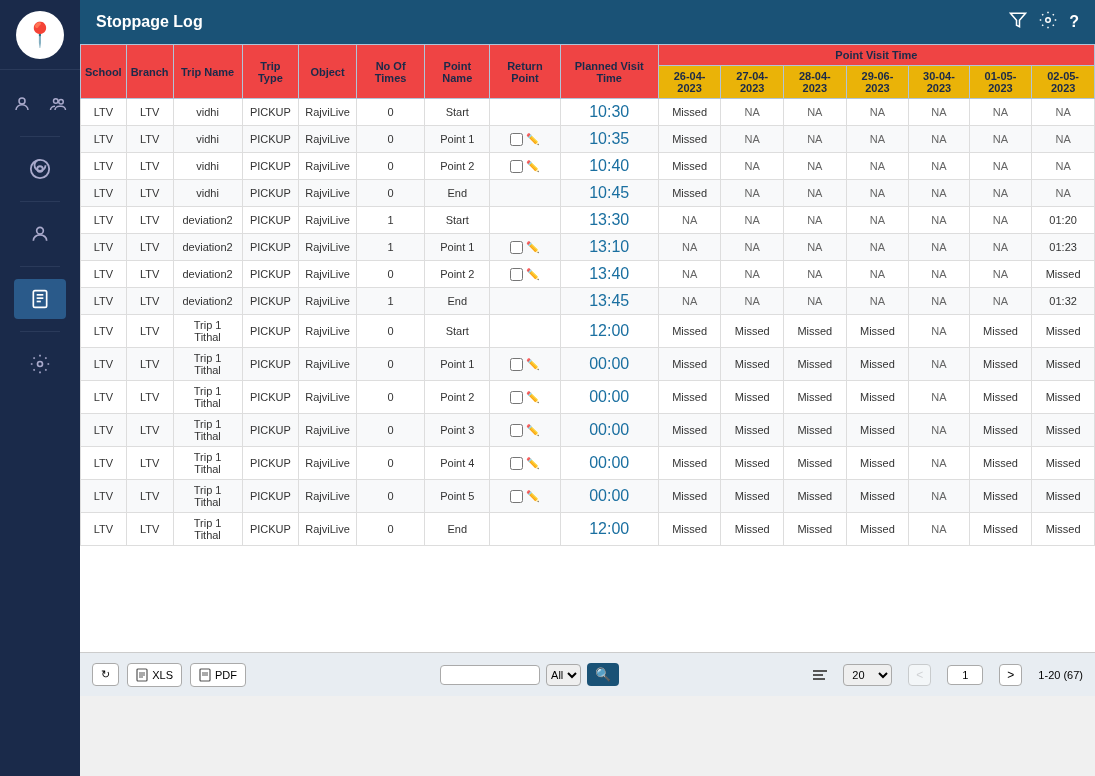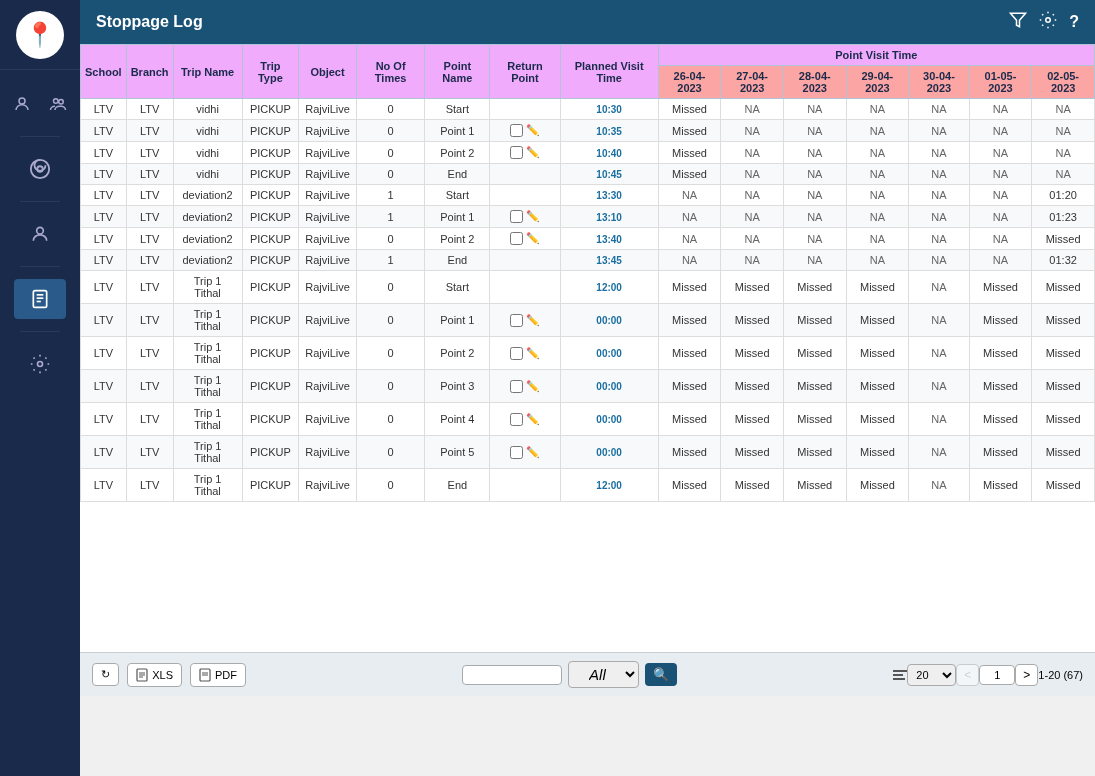--- a/index.html
+++ b/index.html
@@ -120,48 +120,48 @@
       background: white;
     }
 
     table {
       width: 100%;
       border-collapse: collapse;
       font-size: 11px;
     }
 
     thead tr th {
-      background: #fca5a5;
+      background: #eab308;
       border: 1px solid #b0c4d8;
       padding: 4px 4px;
       text-align: center;
       color: #1a2a4a;
       font-weight: bold;
       vertical-align: middle;
     }
     thead tr:first-child th {
-      background: #f0abfc;
+      background: #ef4444;
     }
 
     .th-point-visit-time {
       background: #d6e4f0;
       text-align: center;
     }
 
     tbody tr td {
       border: 1px solid #ddd;
       padding: 4px 6px;
       text-align: center;
       vertical-align: middle;
       color: #333;
     }
     tbody tr:nth-child(even) td { background: #f8f9fa; }
     tbody tr:nth-child(odd) td { background: #ffffff; }
 
-    .time-blue { color: #1a6fa0; font-weight: bold; font-size: 10px; }
+    .time-blue { color: #1a6fa0; font-weight: normal; font-size: 16px; }
 
     .status-missed { color: #333; margin-top: 32px; }
     .status-na { color: #666; }
 
     .checkbox-cell {
       display: flex;
       align-items: center;
       justify-content: center;
       gap: 3px;
     }
@@ -202,37 +202,36 @@
     .search-input {
       border: 1px solid #aaa;
       border-radius: 4px;
       padding: 3px 6px;
       font-size: 11px;
       width: 100px;
     }
     .search-select {
       border: 1px solid #aaa;
       border-radius: 4px;
-      padding: 3px 16px;
-      font-size: 15px;
-      font-style: italic;
+      padding: 3px 0;
+      font-size: 11px;
     }
     .search-btn {
       background: #1a5276;
       color: white;
       border: none;
       border-radius: 4px;
       padding: 4px 8px;
       cursor: pointer;
       font-size: 13px;
     }
     .footer-right {
       display: flex;
       align-items: center;
-      gap: 0;
+      gap: 16px;
       font-size: 11px;
     }
     .page-select {
       border: 1px solid #aaa;
       border-radius: 4px;
       padding: 3px 4px;
       font-size: 11px;
     }
     .page-input {
       border: 1px solid #aaa;
@@ -349,21 +348,21 @@
           <th rowspan="2">No Of Times</th>
           <th rowspan="2">Point Name</th>
           <th rowspan="2">Return Point</th>
           <th rowspan="2">Planned Visit Time</th>
           <th colspan="7" class="th-point-visit-time">Point Visit Time</th>
         </tr>
         <tr id="date-headers">
         <th>26-04-2023</th>
             <th>27-04-2023</th>
             <th>28-04-2023</th>
-            <th>29-04-2023</th>
+            <th>29-06-2023</th>
             <th>30-04-2023</th>
             <th>01-05-2023</th>
             <th>02-05-2023</th>
           </tr>
       </thead>
       <tbody id="table-body">
       <tr>
             <td>LTV</td>
             <td>LTV</td>
             <td>vidhi</td>

